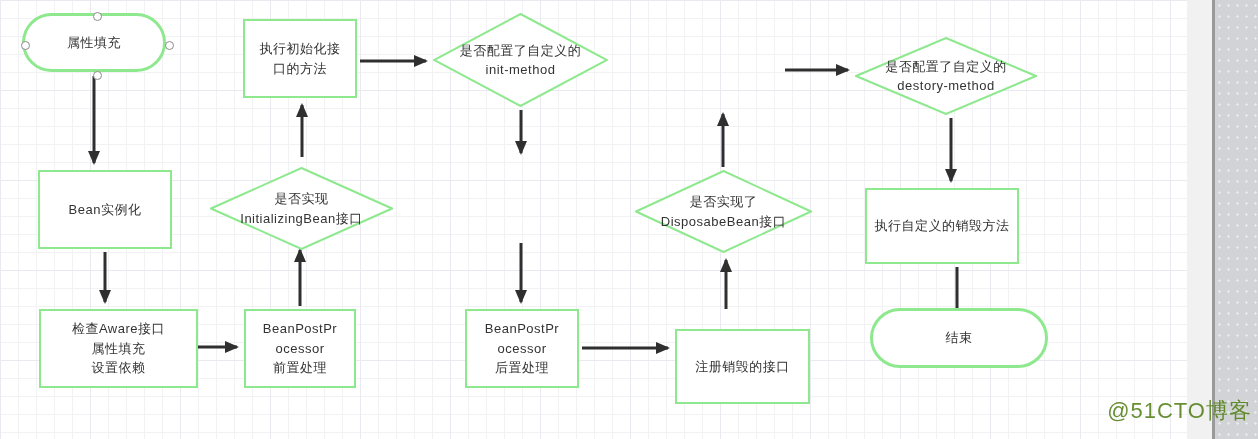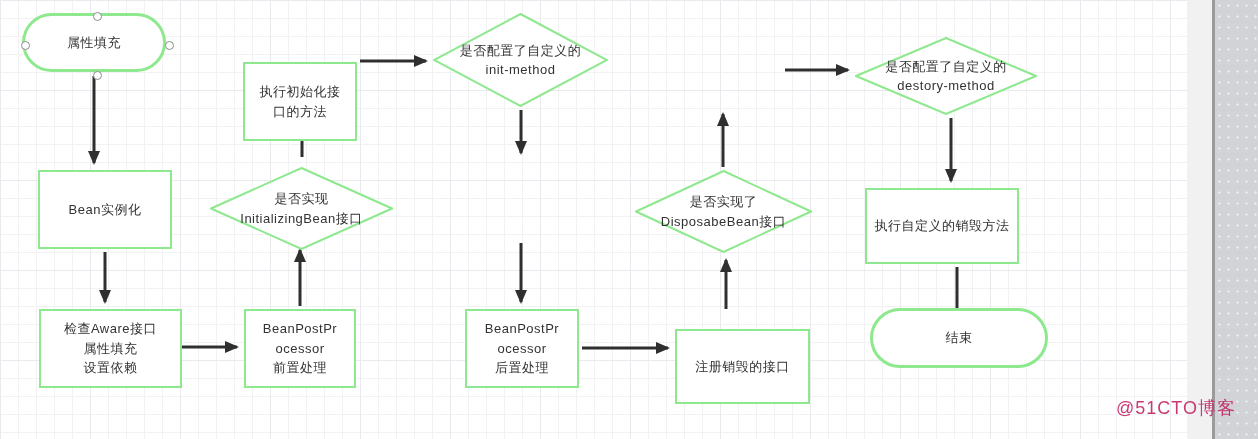--- a/index.html
+++ b/index.html
@@ -48,22 +48,22 @@
   }
   .node.rect,.node.stadium{background:#ffffff;border:2px solid #8ee88e;}
   .node.stadium{border-radius:30px;border-width:3px;}
   .node.diamond{background:transparent;border:none;}
   .node.diamond svg{position:absolute;left:0;top:0;z-index:1;}
   .handle{
     position:absolute;width:9px;height:9px;border-radius:50%;
     background:#ffffff;border:1.5px solid #8c8c8c;box-sizing:border-box;z-index:4;
   }
   .watermark{
-    position:absolute;top:396px;right:22px;z-index:6;
-    font-size:18px;color:#be185d;opacity:0.85;letter-spacing:1px;
+    position:absolute;top:396px;right:6px;z-index:6;
+    font-size:22px;color:#4d7c0f;opacity:0.85;letter-spacing:1px;
   }
 </style>
 </head>
 <body>
 
 <div class="wrap">
   <div class="canvas"></div>
 
   <svg class="edges" width="1212" height="439">
     <defs>
@@ -90,21 +90,21 @@
   </svg>
 
   <div class="nodes" id="nodes-layer">
       <div class="node stadium" style="left: 22px; top: 13px; width: 144px; height: 59px;">
         <span class="label">属性填充</span>
         <div class="handle" style="left: 67.5px; top: -4.5px;"></div>
         <div class="handle" style="left: 139.5px; top: 25px;"></div>
         <div class="handle" style="left: 67.5px; top: 54.5px;"></div>
         <div class="handle" style="left: -4.5px; top: 25px;"></div>
       </div>
-      <div class="node rect" style="left: 243px; top: 19px; width: 114px; height: 79px; margin-top: 43px;">
+      <div class="node rect" style="left: 243px; top: 19px; width: 114px; height: 79px;">
         <span class="label">执行初始化接
 口的方法</span>
       </div>
       <div class="node diamond" style="left: 433px; top: 13px; width: 175px; height: 94px;">
         <svg width="175" height="94">
           <polygon points="87.5,1 174,47 87.5,93 1,47" fill="#ffffff" stroke="#8ee88e" stroke-width="2"></polygon>
         </svg>
         <span class="label">是否配置了自定义的
 init-method</span>
       </div>
@@ -128,21 +128,21 @@
       <div class="node diamond" style="left: 635px; top: 170px; width: 177px; height: 83px; align-items: center;">
         <svg width="177" height="83">
           <polygon points="88.5,1 176,41.5 88.5,82 1,41.5" fill="#ffffff" stroke="#8ee88e" stroke-width="2"></polygon>
         </svg>
         <span class="label">是否实现了
 DisposabeBean接口</span>
       </div>
       <div class="node rect" style="left: 865px; top: 188px; width: 154px; height: 76px;">
         <span class="label">执行自定义的销毁方法</span>
       </div>
-      <div class="node rect" style="left: 39px; top: 309px; width: 143px; height: 79px;">
+      <div class="node rect" style="left: 39px; top: 309px; width: 159px; height: 79px;">
         <span class="label">检查Aware接口
 属性填充
 设置依赖</span>
       </div>
       <div class="node rect" style="left: 244px; top: 309px; width: 112px; height: 79px;">
         <span class="label">BeanPostPr
 ocessor
 前置处理</span>
       </div>
       <div class="node rect" style="left: 465px; top: 309px; width: 114px; height: 79px;">

